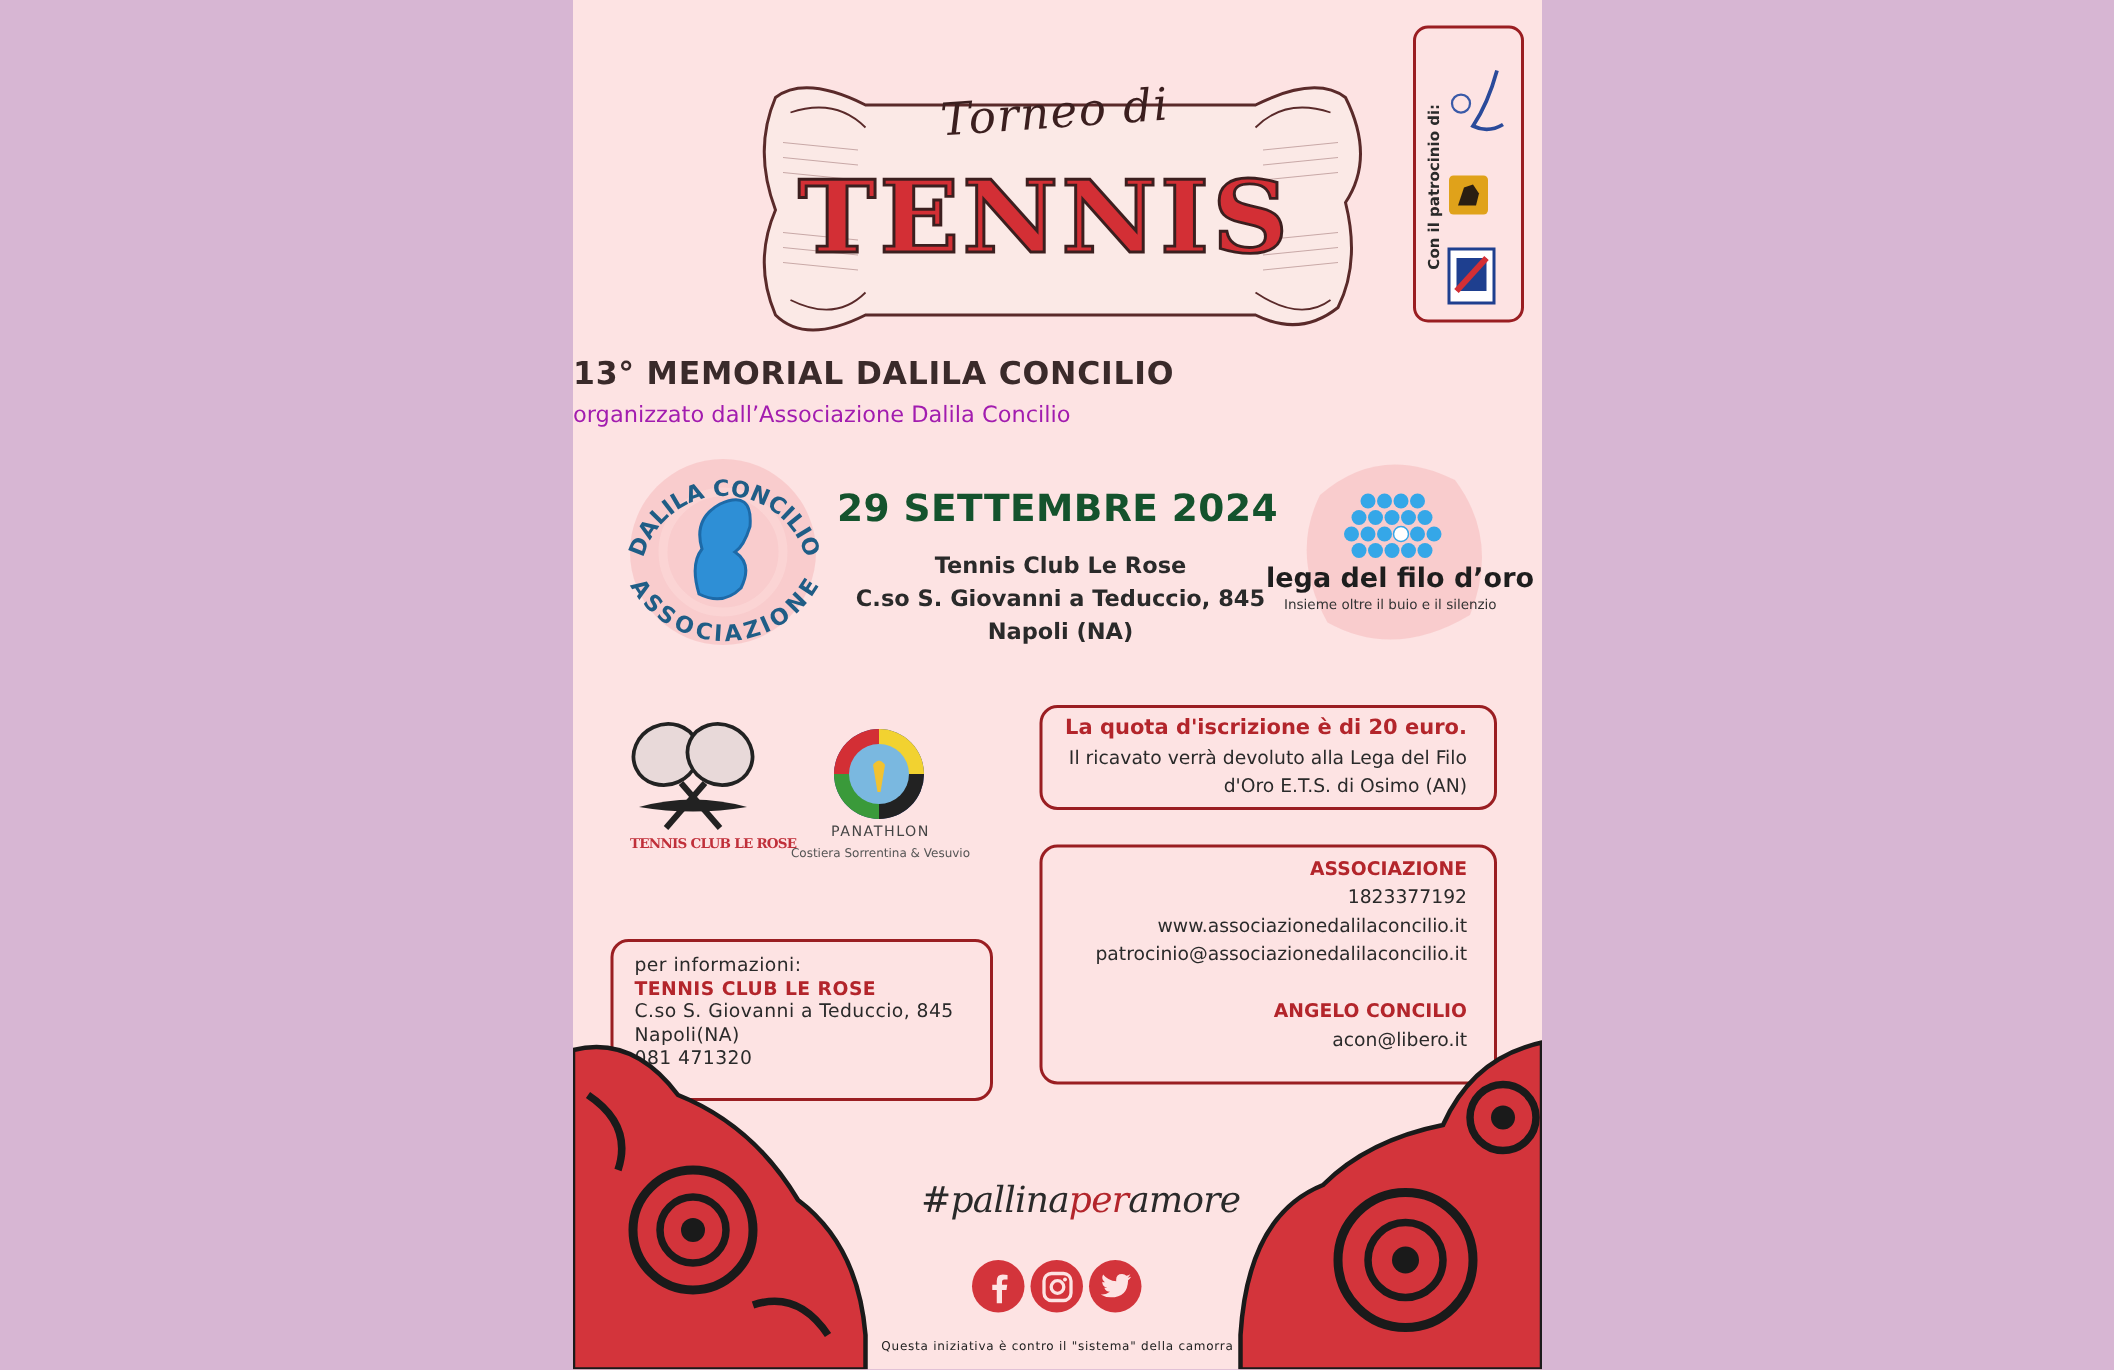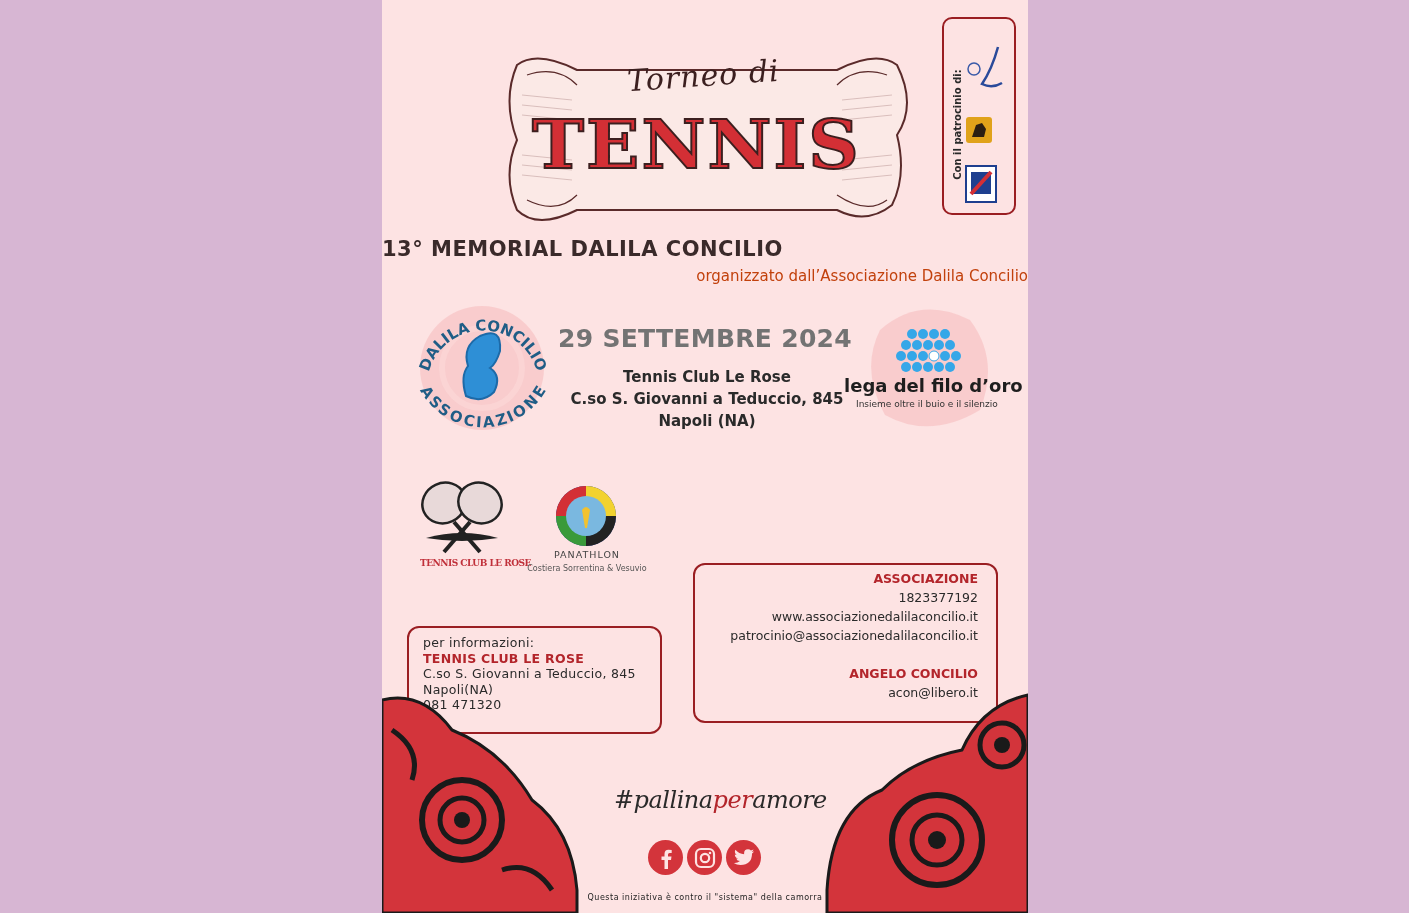--- a/index.html
+++ b/index.html
@@ -7,28 +7,28 @@
   body { background: #d7b6d3; font-family: "DejaVu Sans", sans-serif; position: relative; }
   .poster { position: absolute; left: 382px; top: 0; width: 646px; height: 913px; background: #fde3e3; overflow: hidden; }
   .abs { position: absolute; }
 
   
   .banner { left: 115px; top: 45px; width: 420px; height: 195px; }
   .script { font-family: "DejaVu Serif", serif; font-style: italic; color: #3b1f1f; font-size: 30px; letter-spacing: 1px; }
   .title-script { left: 245px; top: 58px; transform: rotate(-4deg); }
   .tennis { left: 150px; top: 103px; font-family: "DejaVu Serif", serif; font-weight: bold; font-size: 70px; color: #d32f35; letter-spacing: 2px; -webkit-text-stroke: 2px #3b1f1f; transform: scaleY(0.95); }
   .memorial { left: 0; width: 646px; top: 237px; text-align: left; font-family: "DejaVu Sans", sans-serif; font-size: 21px; color: #3a2a2a; font-weight: 600; letter-spacing: 0.5px; }
-  .organized { left: 0; width: 646px; top: 267px; text-align: right; font-size: 15px; color: #c2410c; }
+  .organized { left: 0; width: 646px; top: 267px; text-align: left; font-size: 15px; color: #a21caf; }
 
   
   .patronage { left: 560px; top: 17px; width: 74px; height: 198px; border: 2.5px solid #9a1e22; border-radius: 10px; }
   .patronage .label { position: absolute; left: 0px; top: 100px; transform: rotate(-90deg); transform-origin: center; width: 140px; margin-left: -57px; font-size: 10px; color: #2a2a2a; text-align: center; font-weight: 600; }
 
   
-  .date { left: 0; width: 646px; top: 324px; text-align: center; font-size: 25px; color: #737373; font-weight: bold; letter-spacing: 0.3px; }
+  .date { left: 0; width: 646px; top: 324px; text-align: center; font-size: 25px; color: #14532d; font-weight: bold; letter-spacing: 0.3px; }
   .venue { left: 175px; width: 300px; top: 366px; text-align: center; font-size: 15px; color: #2a2a2a; line-height: 22px; font-weight: 600; }
 
   
   .lega-name { left: 462px; top: 375px; font-size: 18px; font-weight: bold; color: #1e1e1e; white-space: nowrap; }
   .lega-tag { left: 474px; top: 399px; font-size: 9px; color: #333; white-space: nowrap; }
 
   
   .fee { left: 311px; top: 470px; width: 305px; height: 70px; border: 2.5px solid #9a1e22; border-radius: 12px; text-align: right; padding: 5px 18px 0 10px; }
   .fee .head { font-size: 14px; color: #b3252b; font-weight: bold; }
   .fee .body { font-size: 12.5px; color: #2a2a2a; line-height: 19px; margin-top: 2px; }
@@ -161,20 +161,27 @@
     <path d="M32 2 A30 30 0 0 1 62 32 L50 32 A18 18 0 0 0 32 14 Z" fill="#f2d230"></path>
     <path d="M62 32 A30 30 0 0 1 32 62 L32 50 A18 18 0 0 0 50 32 Z" fill="#222"></path>
     <path d="M32 62 A30 30 0 0 1 2 32 L14 32 A18 18 0 0 0 32 50 Z" fill="#3a9a3a"></path>
     <path d="M2 32 A30 30 0 0 1 32 2 L32 14 A18 18 0 0 0 14 32 Z" fill="#d32f35"></path>
     <circle cx="32" cy="32" r="20" fill="#7ab8e0"></circle>
     <path d="M28 26 Q32 20 36 26 L33 44 L31 44 Z" fill="#f2c230"></path>
   </svg>
   <div class="abs panathlon-name">PANATHLON</div>
   <div class="abs panathlon-sub">Costiera Sorrentina &amp; Vesuvio</div>
 
+  <div class="abs fee">
+    <div class="head">La quota d'iscrizione è di 20 euro.</div>
+    <div class="body">
+      <div>Il ricavato verrà devoluto alla Lega del Filo</div>
+      <div>d'Oro E.T.S. di Osimo (AN)</div>
+    </div>
+  </div>
 
   <div class="abs contacts">
     <div class="red">ASSOCIAZIONE</div>
     <div>1823377192</div>
     <div>www.associazionedalilaconcilio.it</div>
     <div>patrocinio@associazionedalilaconcilio.it</div>
     <div style="height:19px"></div>
     <div class="red">ANGELO CONCILIO</div>
     <div>acon@libero.it</div>
   </div>

